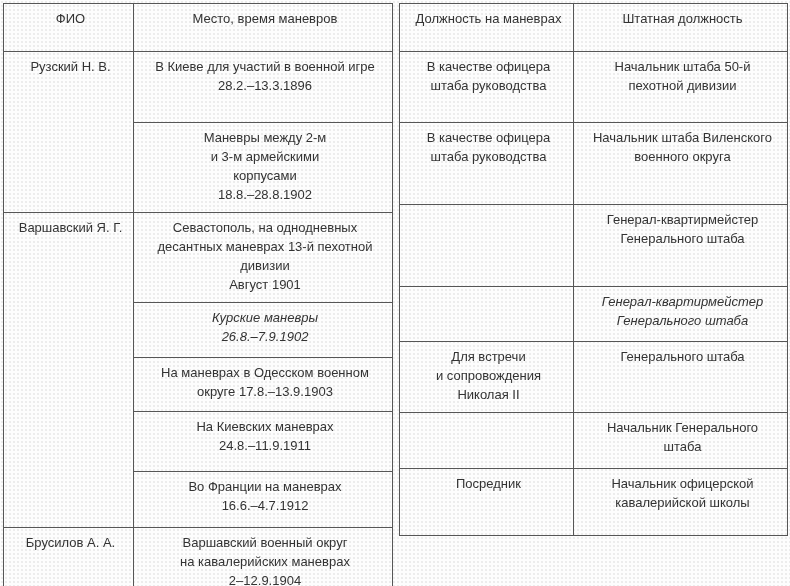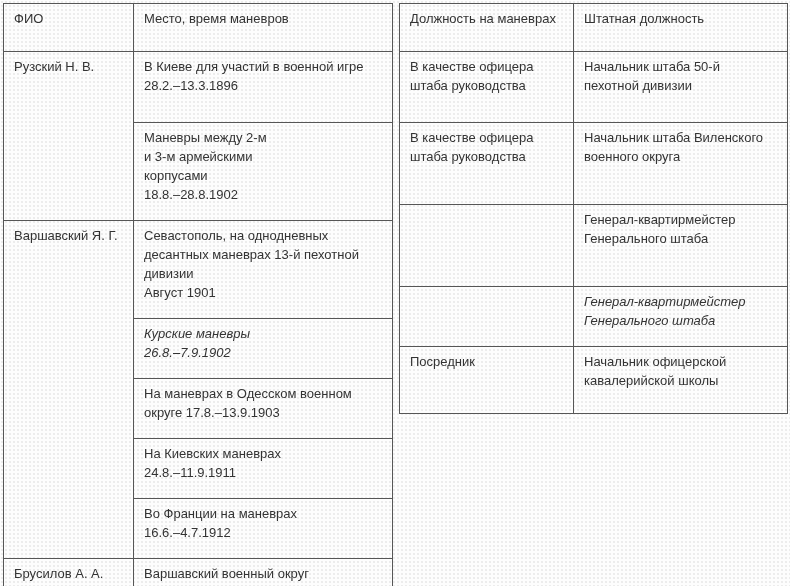--- a/index.html
+++ b/index.html
@@ -20,25 +20,25 @@
     position: absolute;
     top: 3px;
     border-collapse: collapse;
     table-layout: fixed;
   }
   table.t-left  { left: 3px;   width: 389px; }
   table.t-right { left: 399px; width: 388px; }
   table.grid td {
     border: 1.5px solid #565656;
     vertical-align: top;
-    padding: 5px 6px 16px 10px;
+    padding: 5px 6px 8px 10px;
     font-size: 13px;
     line-height: 19px;
     color: #333333;
-    text-align: left;
+    text-align: center;
     font-weight: normal;
     white-space: pre-line;
     overflow: hidden;
   }
   
   tr.rh { height: 48px; }
   tr.r0 { height: 71px; }
   tr.r1 { height: 82px; }
   tr.r2 { height: 82px; }
   tr.r3 { height: 55px; font-style: italic; }
@@ -130,20 +130,31 @@
     <tr class="r2">
       <td></td>
       <td>Генерал-квартирмейстер
 Генерального штаба</td>
     </tr>
     <tr class="r3">
       <td></td>
       <td>Генерал-квартирмейстер
 Генерального штаба</td>
     </tr>
+    <tr class="r5">
+      <td>Для встречи
+и сопровождения
+Николая II</td>
+      <td>Генерального штаба</td>
+    </tr>
+    <tr class="r6">
+      <td></td>
+      <td>Начальник Генерального
+штаба</td>
+    </tr>
     <tr class="r7">
       <td>Посредник</td>
       <td>Начальник офицерской
 кавалерийской школы</td>
     </tr>
   </tbody>
     </table>
 
 </div>
 

